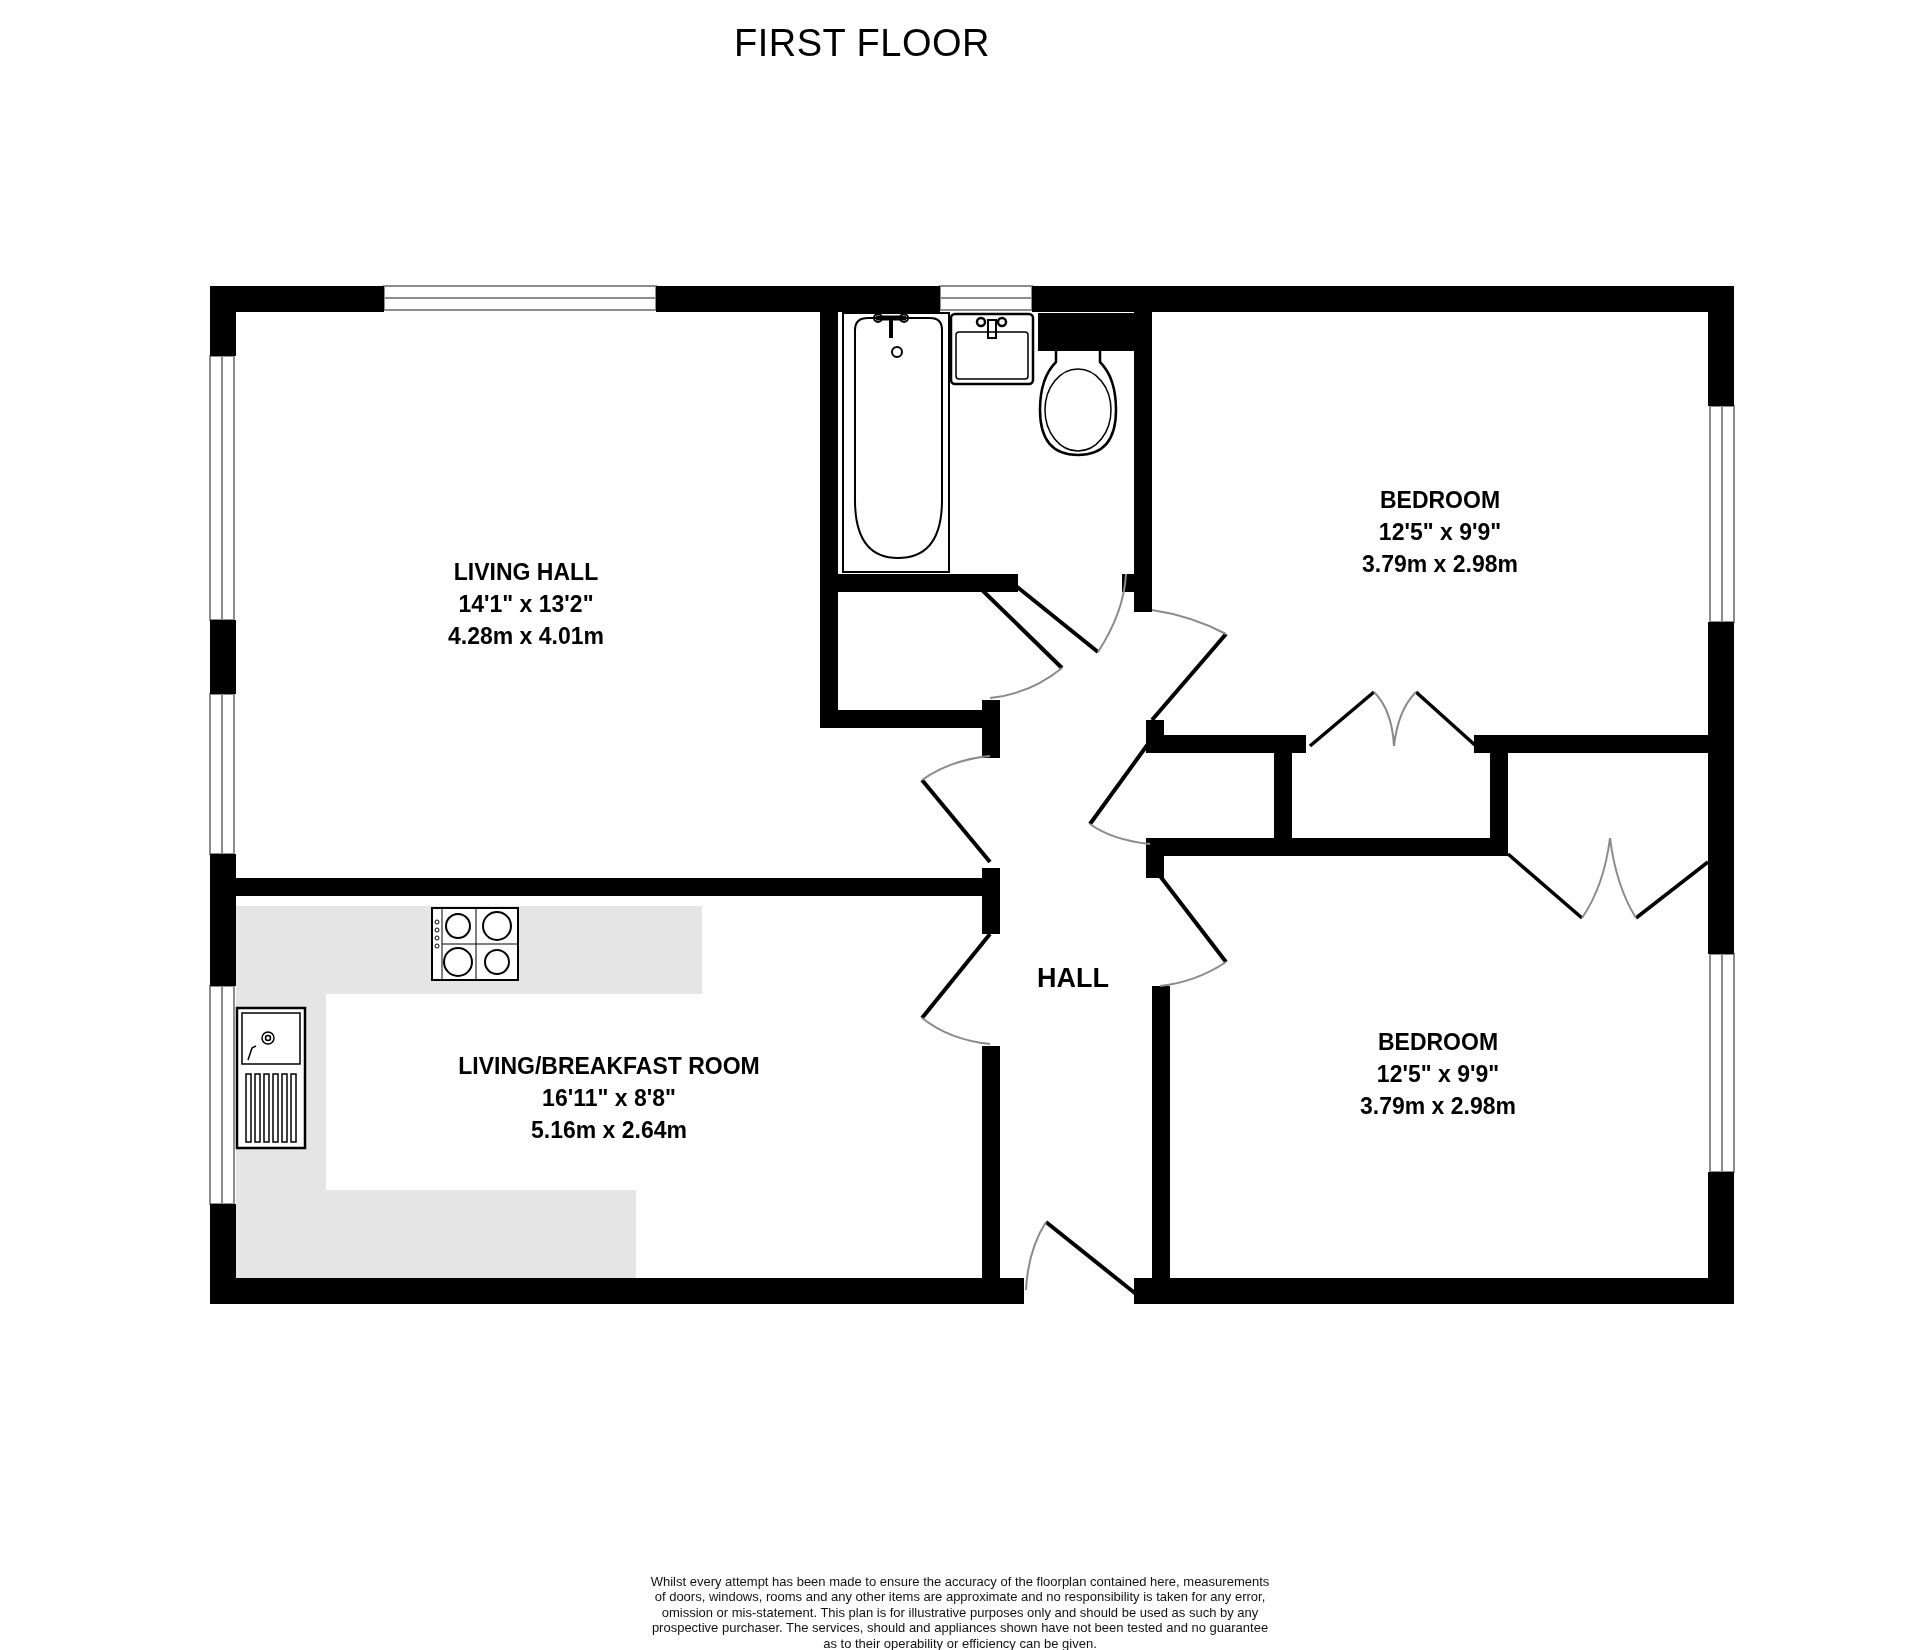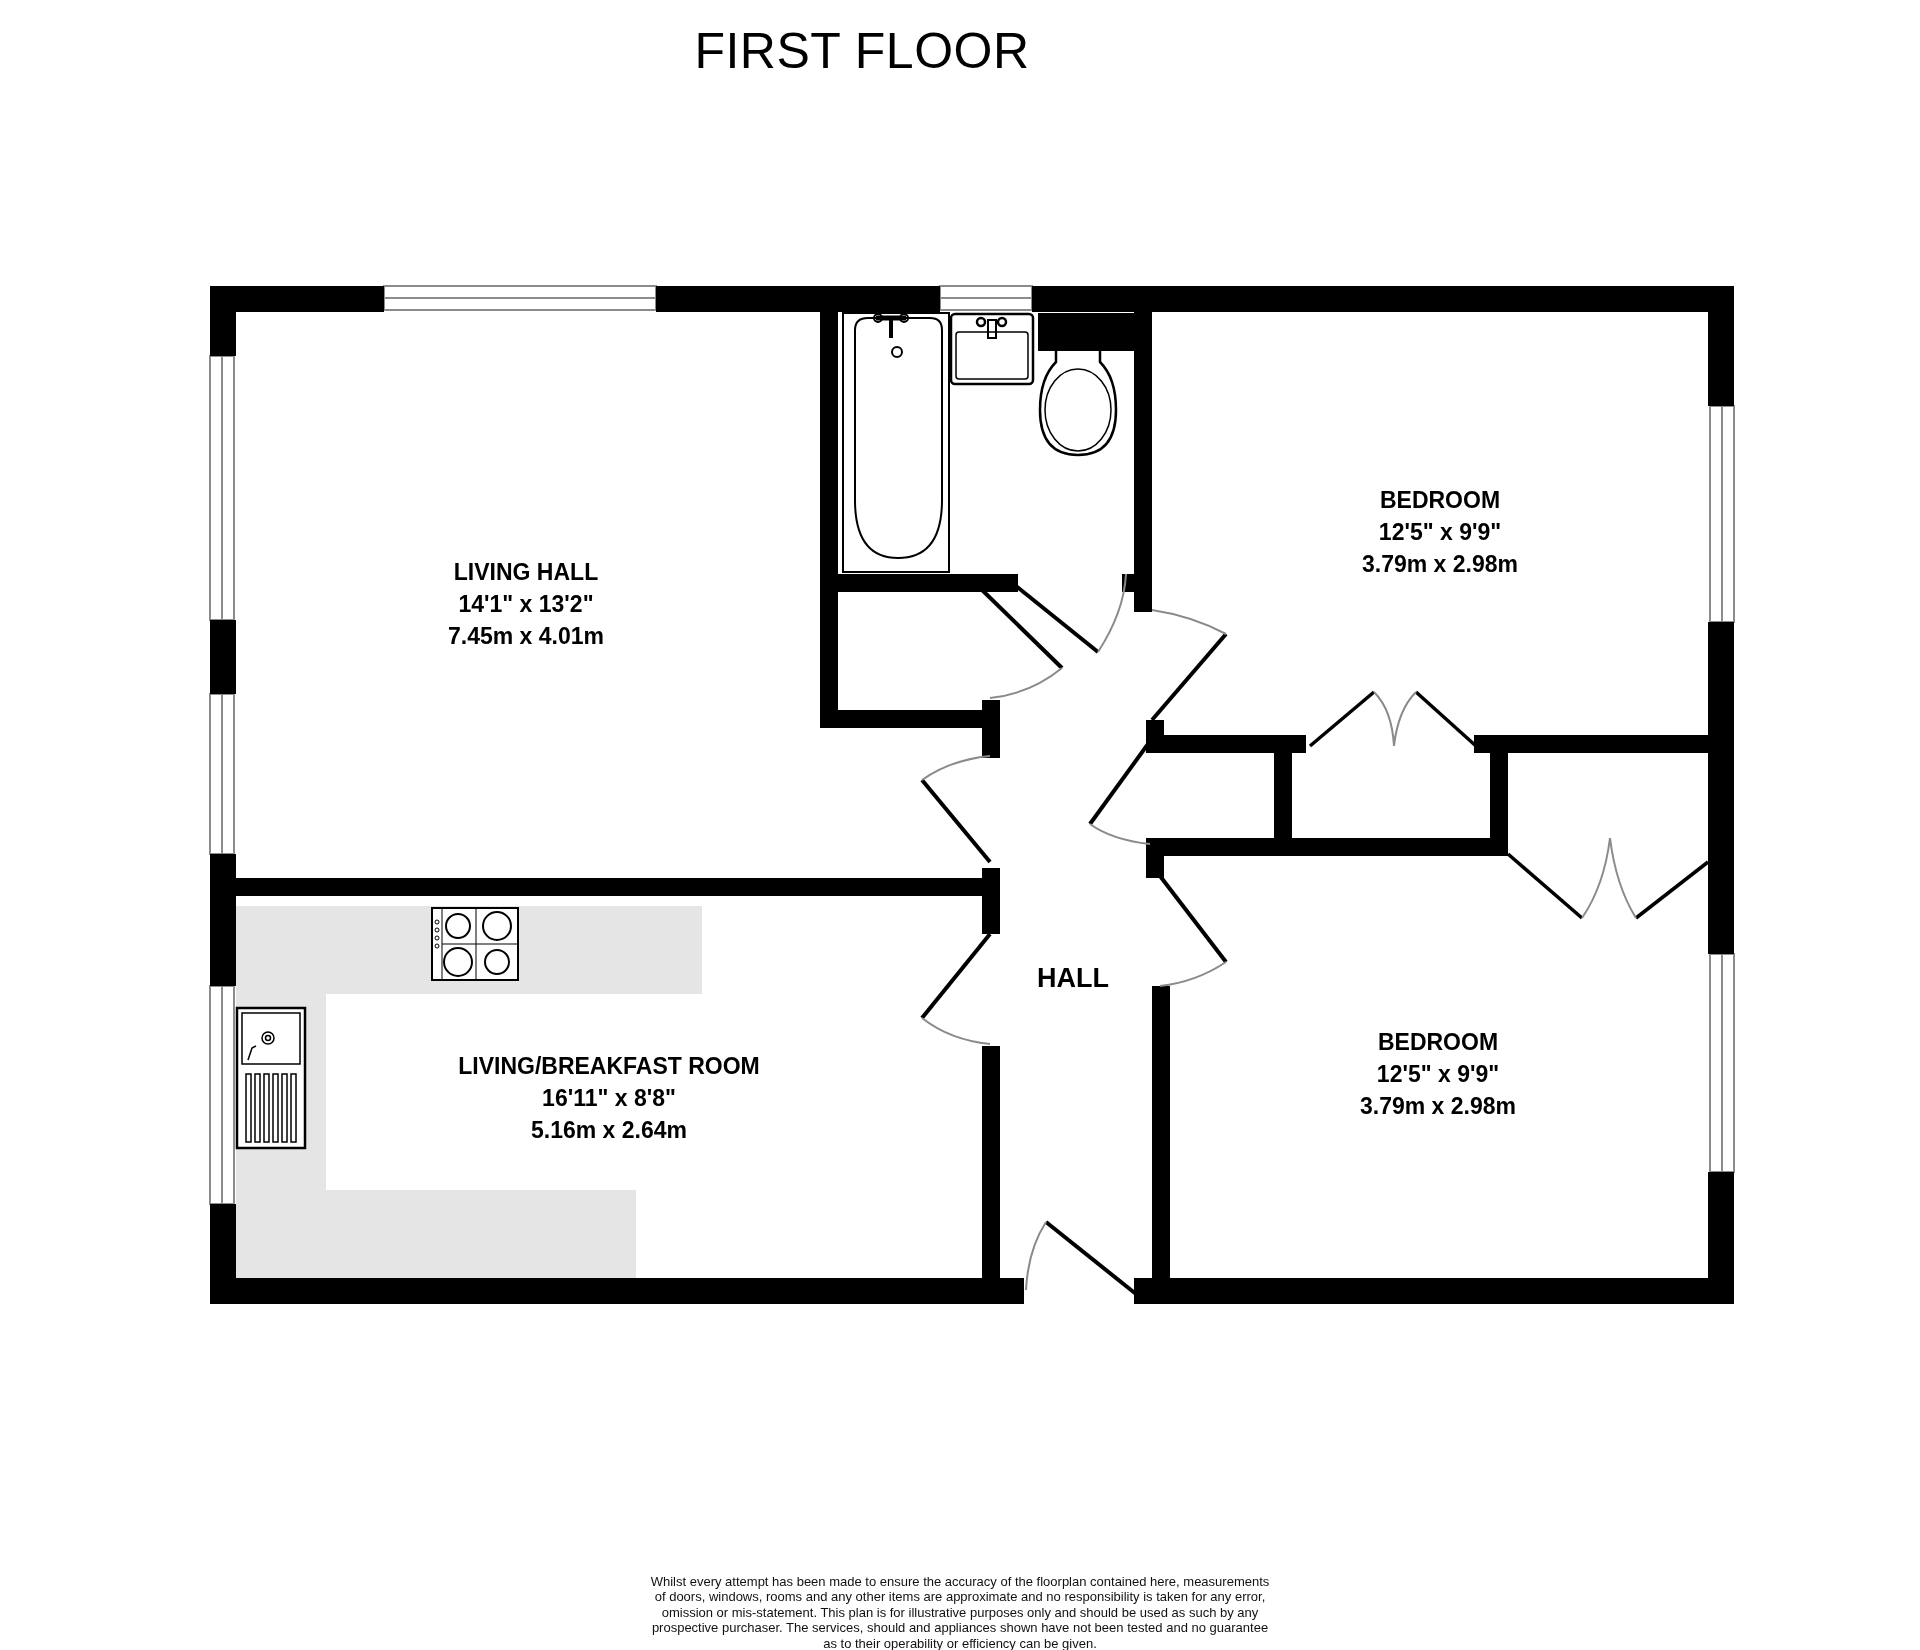--- a/index.html
+++ b/index.html
@@ -1,19 +1,19 @@
 <!DOCTYPE html>
 <html><head>
 <meta charset="utf-8">
 <style>
   html, body { margin: 0; padding: 0; background: #ffffff; }
   body { width: 1920px; height: 1650px; position: relative; overflow: hidden;
          font-family: "Liberation Sans", sans-serif; color: #000; }
   .title { position: absolute; left: 0; width: 1724px; top: 22px; text-align: center;
-           font-size: 50px; font-weight: normal; letter-spacing: 0.5px; }
+           font-size: 38px; font-weight: normal; letter-spacing: 0.5px; }
   svg.plan { position: absolute; left: 0; top: 0; }
   .room-label { position: absolute; text-align: center; font-weight: bold; line-height: 32px;
                 font-size: 23px; white-space: nowrap; transform: translateX(-50%); }
   .room-label div { display: block; }
   .hall-label { position: absolute; font-weight: bold; font-size: 27px; transform: translateX(-50%); margin-top: 41px; }
   .disclaimer { position: absolute; left: 560px; width: 800px; top: 1574px; text-align: center;
                 font-size: 13px; line-height: 15.4px; color: #111; }
   .disclaimer div { display: block; }
 </style>
 </head>
@@ -215,21 +215,21 @@
       <rect x="273" y="1074" width="5" height="68"></rect>
       <rect x="282" y="1074" width="5" height="68"></rect>
       <rect x="291" y="1074" width="5" height="68"></rect>
     </g>
   </g>
 </svg>
 
 <div class="room-label" style="left:526px; top:556px;">
   <div>LIVING HALL</div>
   <div>14'1"  x 13'2"</div>
-  <div>7.45m  x 4.01m</div>
+  <div>4.28m  x 4.01m</div>
 </div>
 
 <div class="room-label" style="left:1440px; top:484px;">
   <div>BEDROOM</div>
   <div>12'5"  x 9'9"</div>
   <div>3.79m  x 2.98m</div>
 </div>
 
 <div class="room-label" style="left:609px; top:1050px;">
   <div>LIVING/BREAKFAST ROOM</div>

